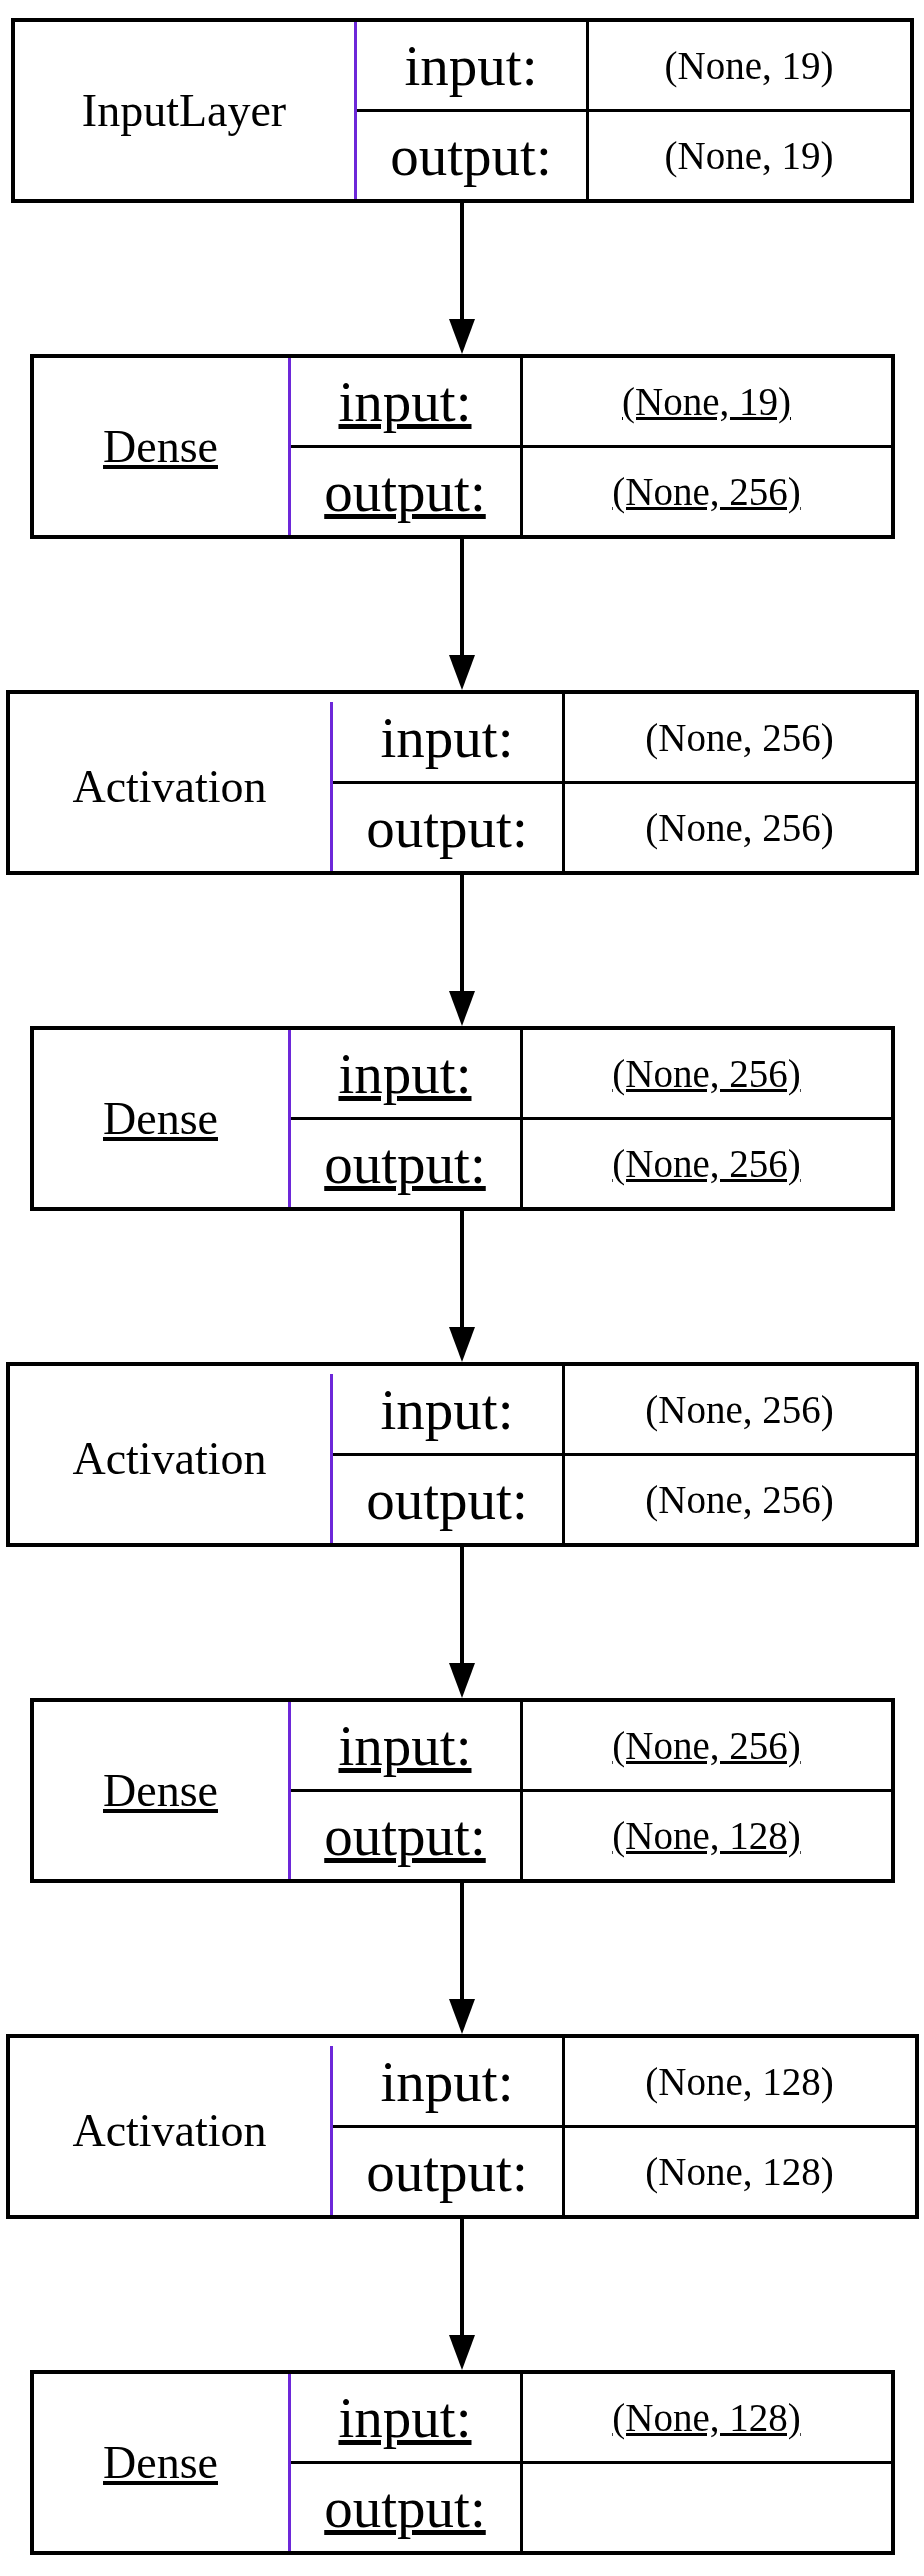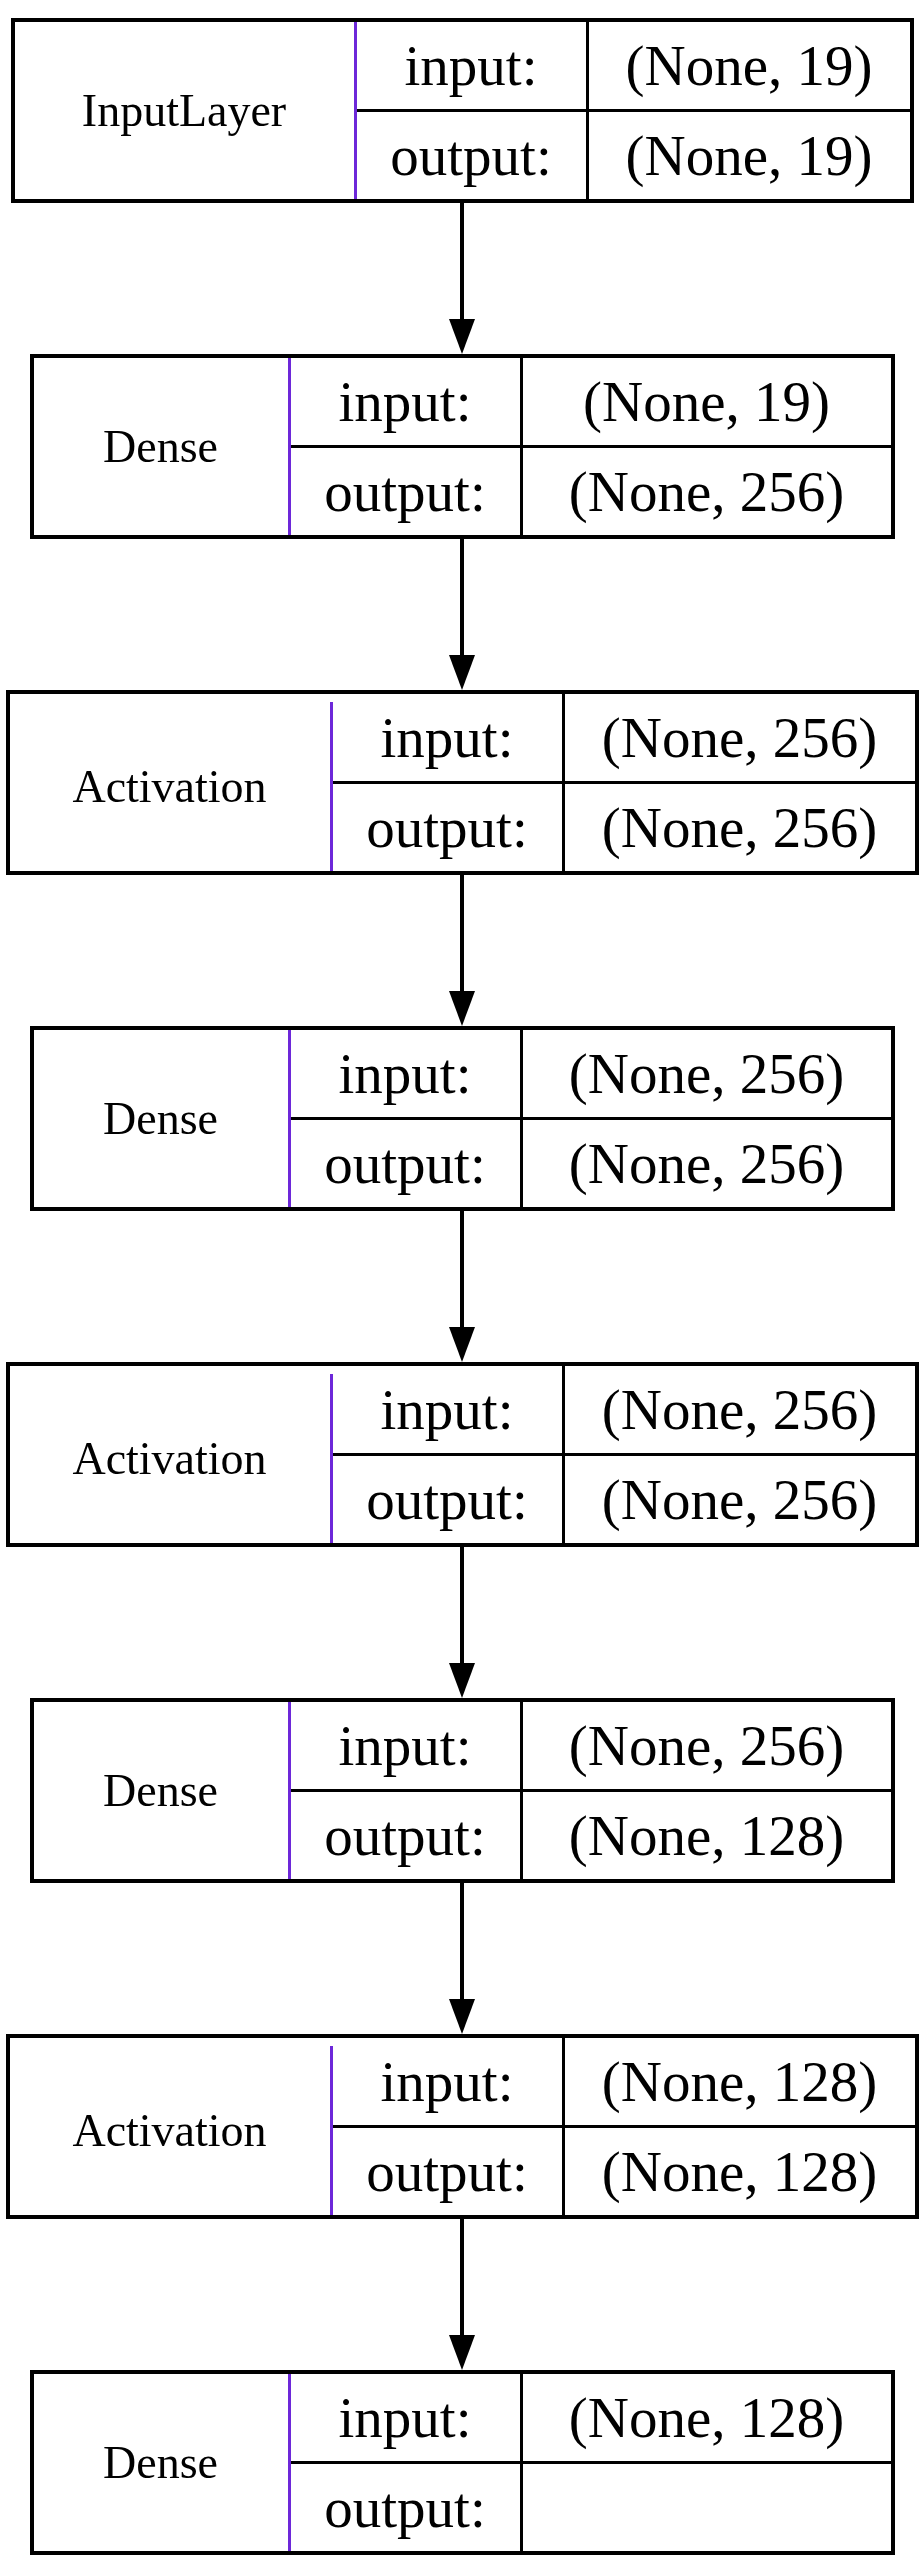--- a/index.html
+++ b/index.html
@@ -18,21 +18,21 @@
     background: #ffffff;
   }
   .node {
     display: flex;
     height: 185px;
     border: 4.8px solid #000;
     background: #fff;
     flex-shrink: 0;
   }
   .node-inputlayer { width: 903px; }
-  .node-dense      { width: 865px; }
+  .node-dense      { width: 865px; text-decoration: underline; }
   .node-activation { width: 913px; }
   .name-cell {
     display: flex; align-items: center; justify-content: center;
     border-right: 3px solid #6d28d9;
     font-size: 46px; line-height: 1;
     white-space: nowrap;
   }
   .node-inputlayer .name-cell { width: 342px; }
   .node-dense      .name-cell { width: 257px; }
   .node-activation .name-cell { width: 323px; margin-top: 8px; }
@@ -42,21 +42,21 @@
   .io-label {
     width: 232px;
     border-right: 3px solid #000;
     display: flex; align-items: center; justify-content: center;
     font-size: 57px; line-height: 1;
     white-space: nowrap;
   }
   .io-shape {
     flex: 1;
     display: flex; align-items: center; justify-content: center;
-    font-size: 57px; line-height: 1;
+    font-size: 39px; line-height: 1;
     white-space: nowrap;
   }
   .arrow {
     height: 151px; width: 26px;
     display: flex; flex-direction: column; align-items: center;
     flex-shrink: 0;
   }
   .arrow .shaft { width: 3.6px; flex: 1; background: #000; }
   .arrow .head {
     width: 0; height: 0;

